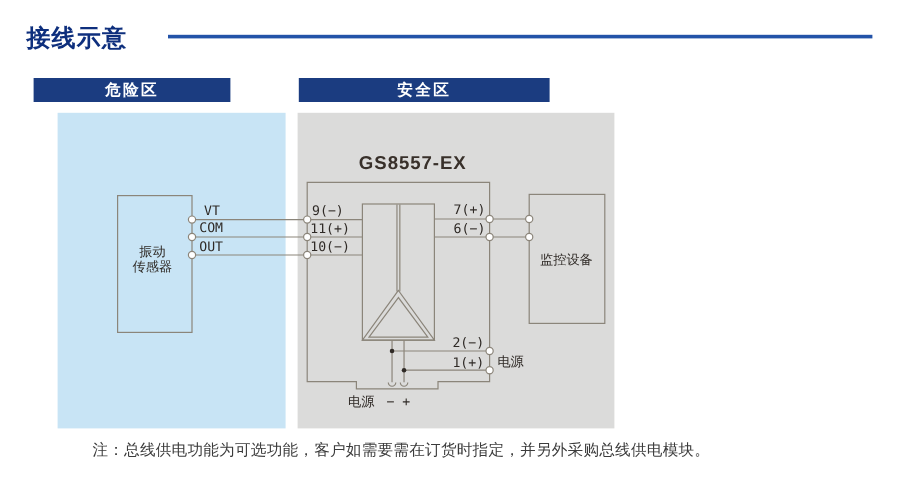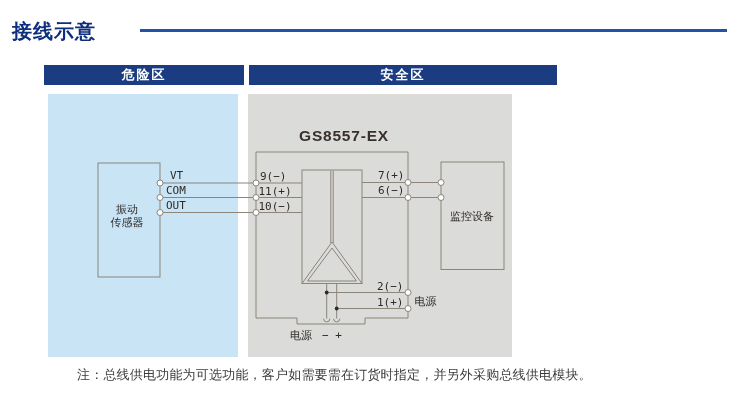--- a/index.html
+++ b/index.html
@@ -1,33 +1,33 @@
 <!DOCTYPE html>
 <html><head>
 <meta charset="utf-8">
 <style>
   html,body{margin:0;padding:0;background:#ffffff;}
   .canvas{
     position:relative;width:750px;height:401px;background:#ffffff;overflow:hidden;
     font-family:"Liberation Sans","DejaVu Sans",sans-serif;
   }
   .page-title{
-    position:absolute;left:12px;top:18px;
+    position:absolute;left:22px;top:18px;
     font-size:20px;font-weight:bold;color:#0e2f7d;letter-spacing:1px;
   }
   .title-rule{
     position:absolute;left:140px;top:29px;width:587px;height:3px;background:#2353a8;
   }
   .zone-bar{
     position:absolute;top:65px;height:20px;background:#1b3c80;color:#ffffff;
     display:flex;align-items:center;justify-content:center;
     font-size:13px;font-weight:bold;letter-spacing:2px;
   }
-  .zone-bar.hazard{left:44px;width:200px;}
-  .zone-bar.safe{left:249px;width:308px;}
+  .zone-bar.hazard{left:28px;width:164px;}
+  .zone-bar.safe{left:249px;width:209px;}
   .panel{position:absolute;top:94px;height:263px;}
   .hazard-panel{left:48px;width:190px;background:#c8e4f5;}
   .safe-panel{left:248px;width:264px;background:#dbdbda;}
   svg.diagram{position:absolute;left:0;top:0;}
   .note{
     position:absolute;left:45px;top:366px;width:560px;
     font-size:13px;color:#3b3b3b;letter-spacing:0.2px;margin-left:32px;
   }
   text{fill:#2f2a26;}
   .t-mono{font-family:"DejaVu Sans Mono","Liberation Mono",monospace;font-size:11px;}

